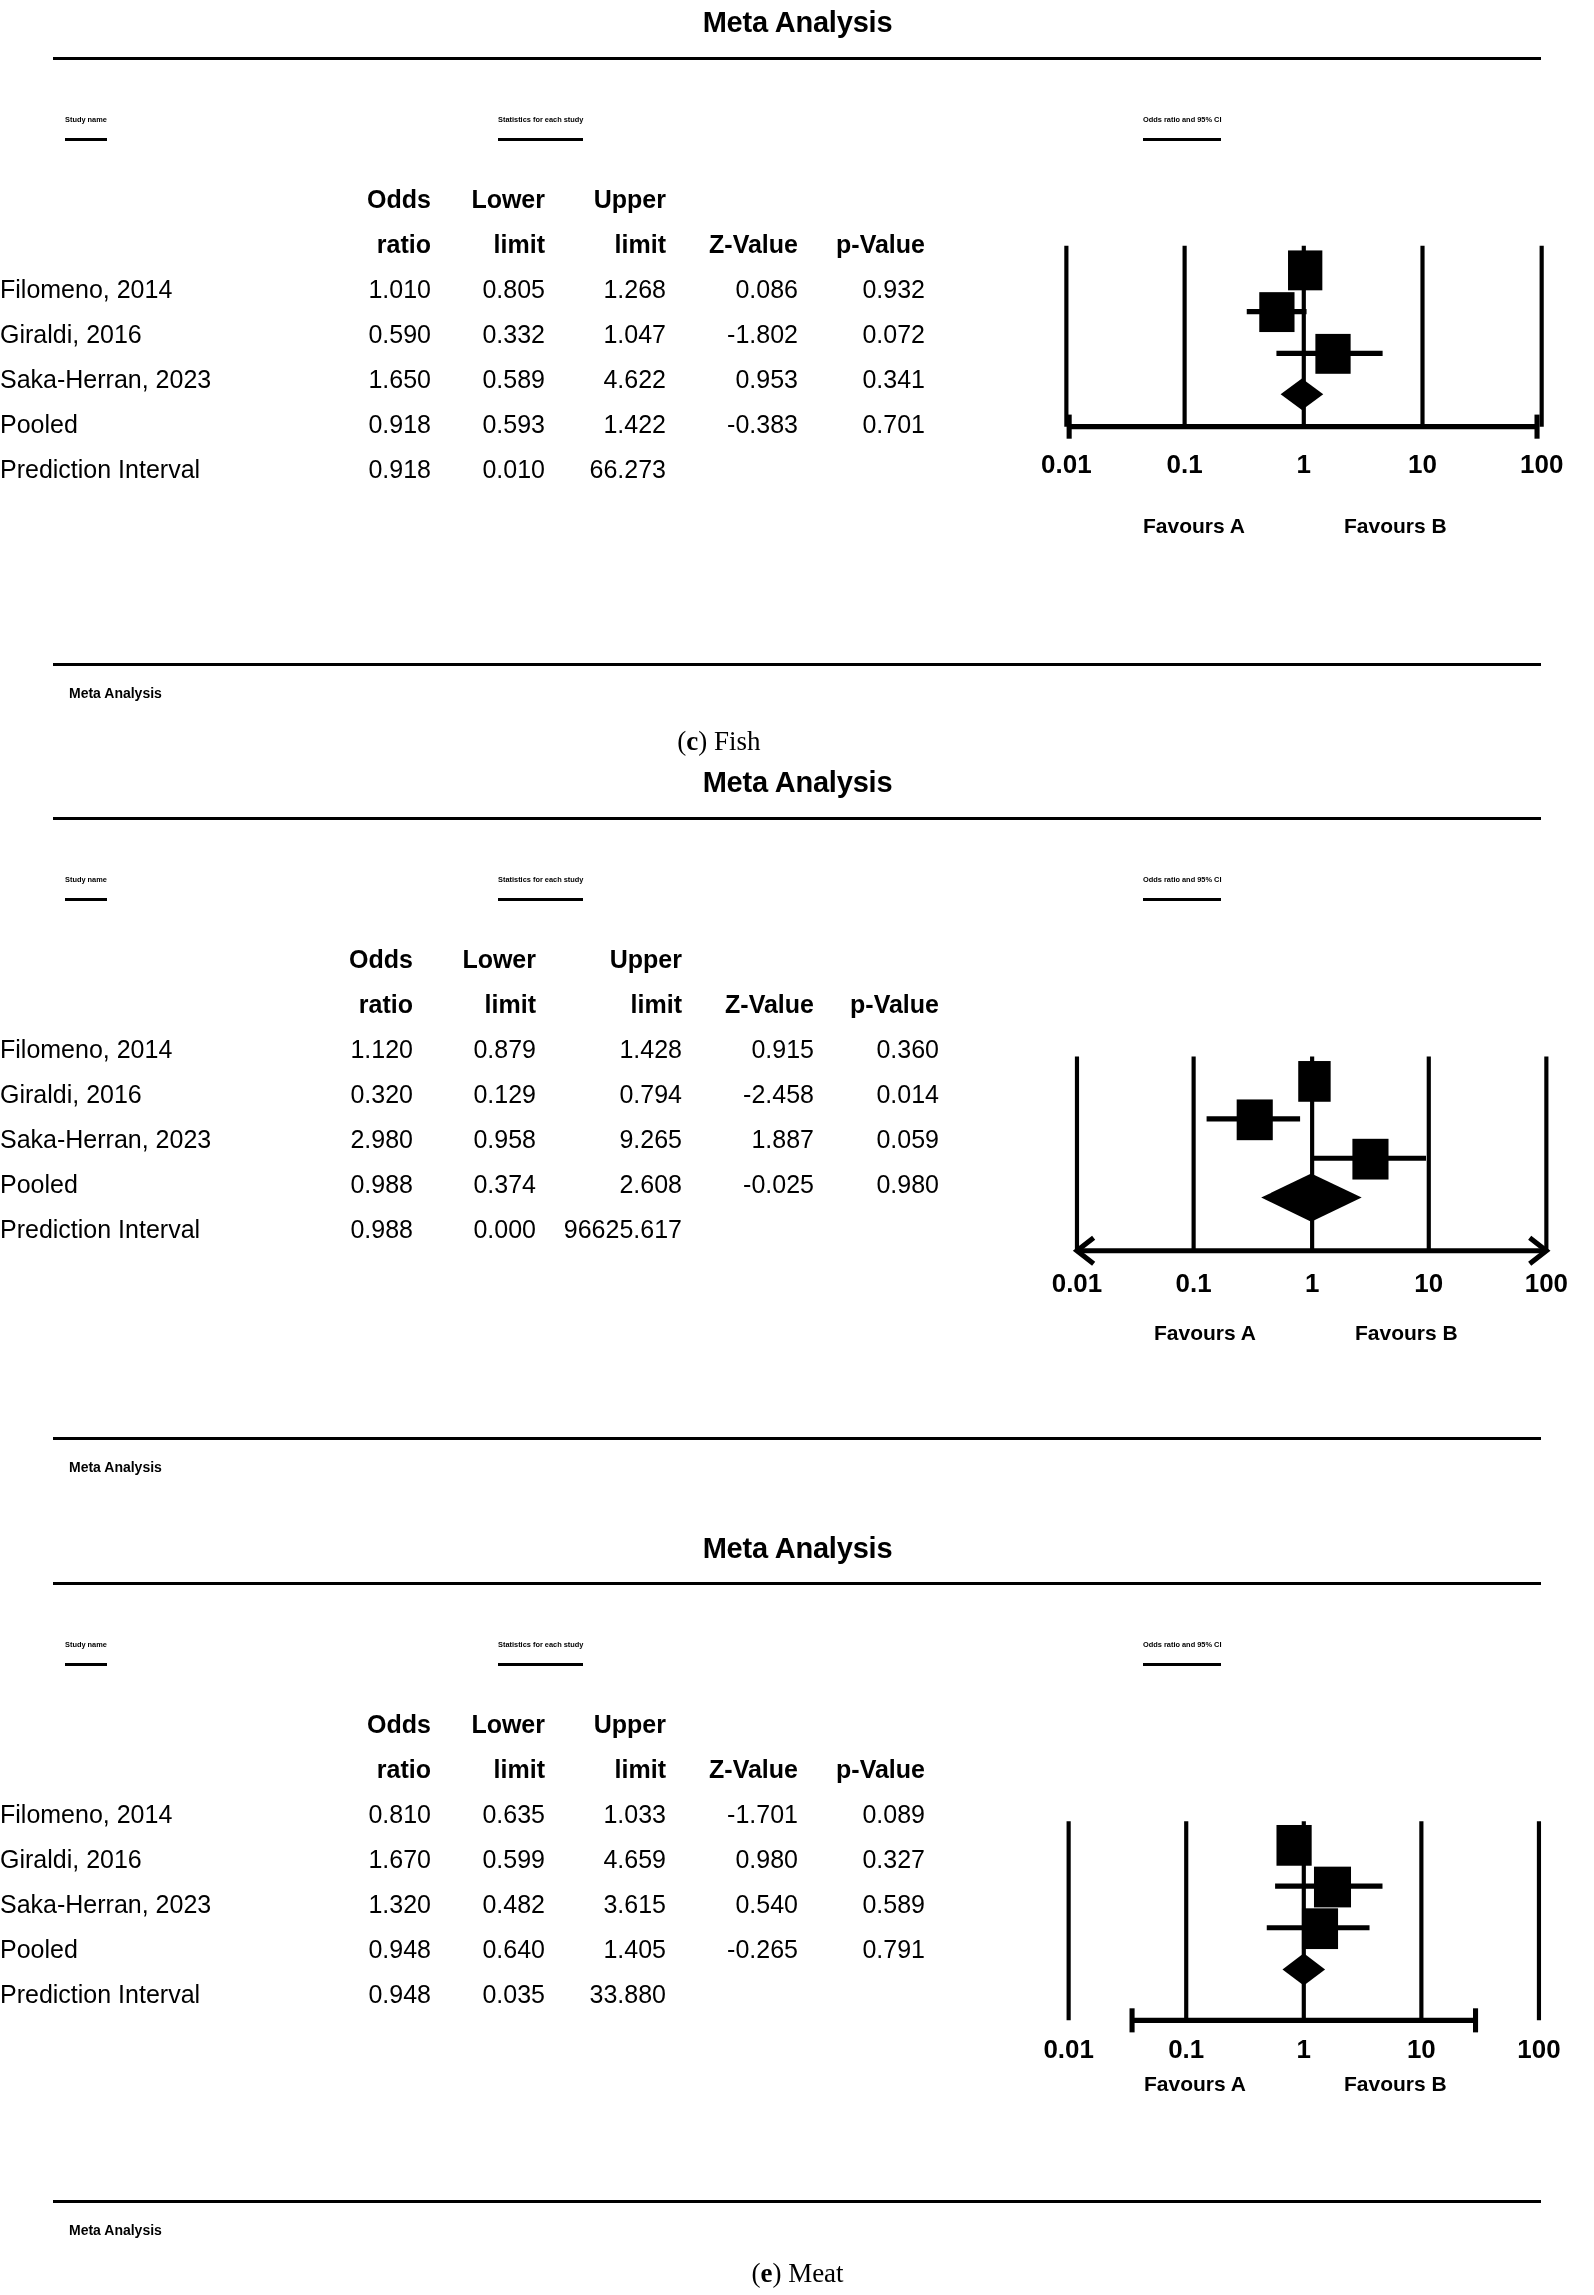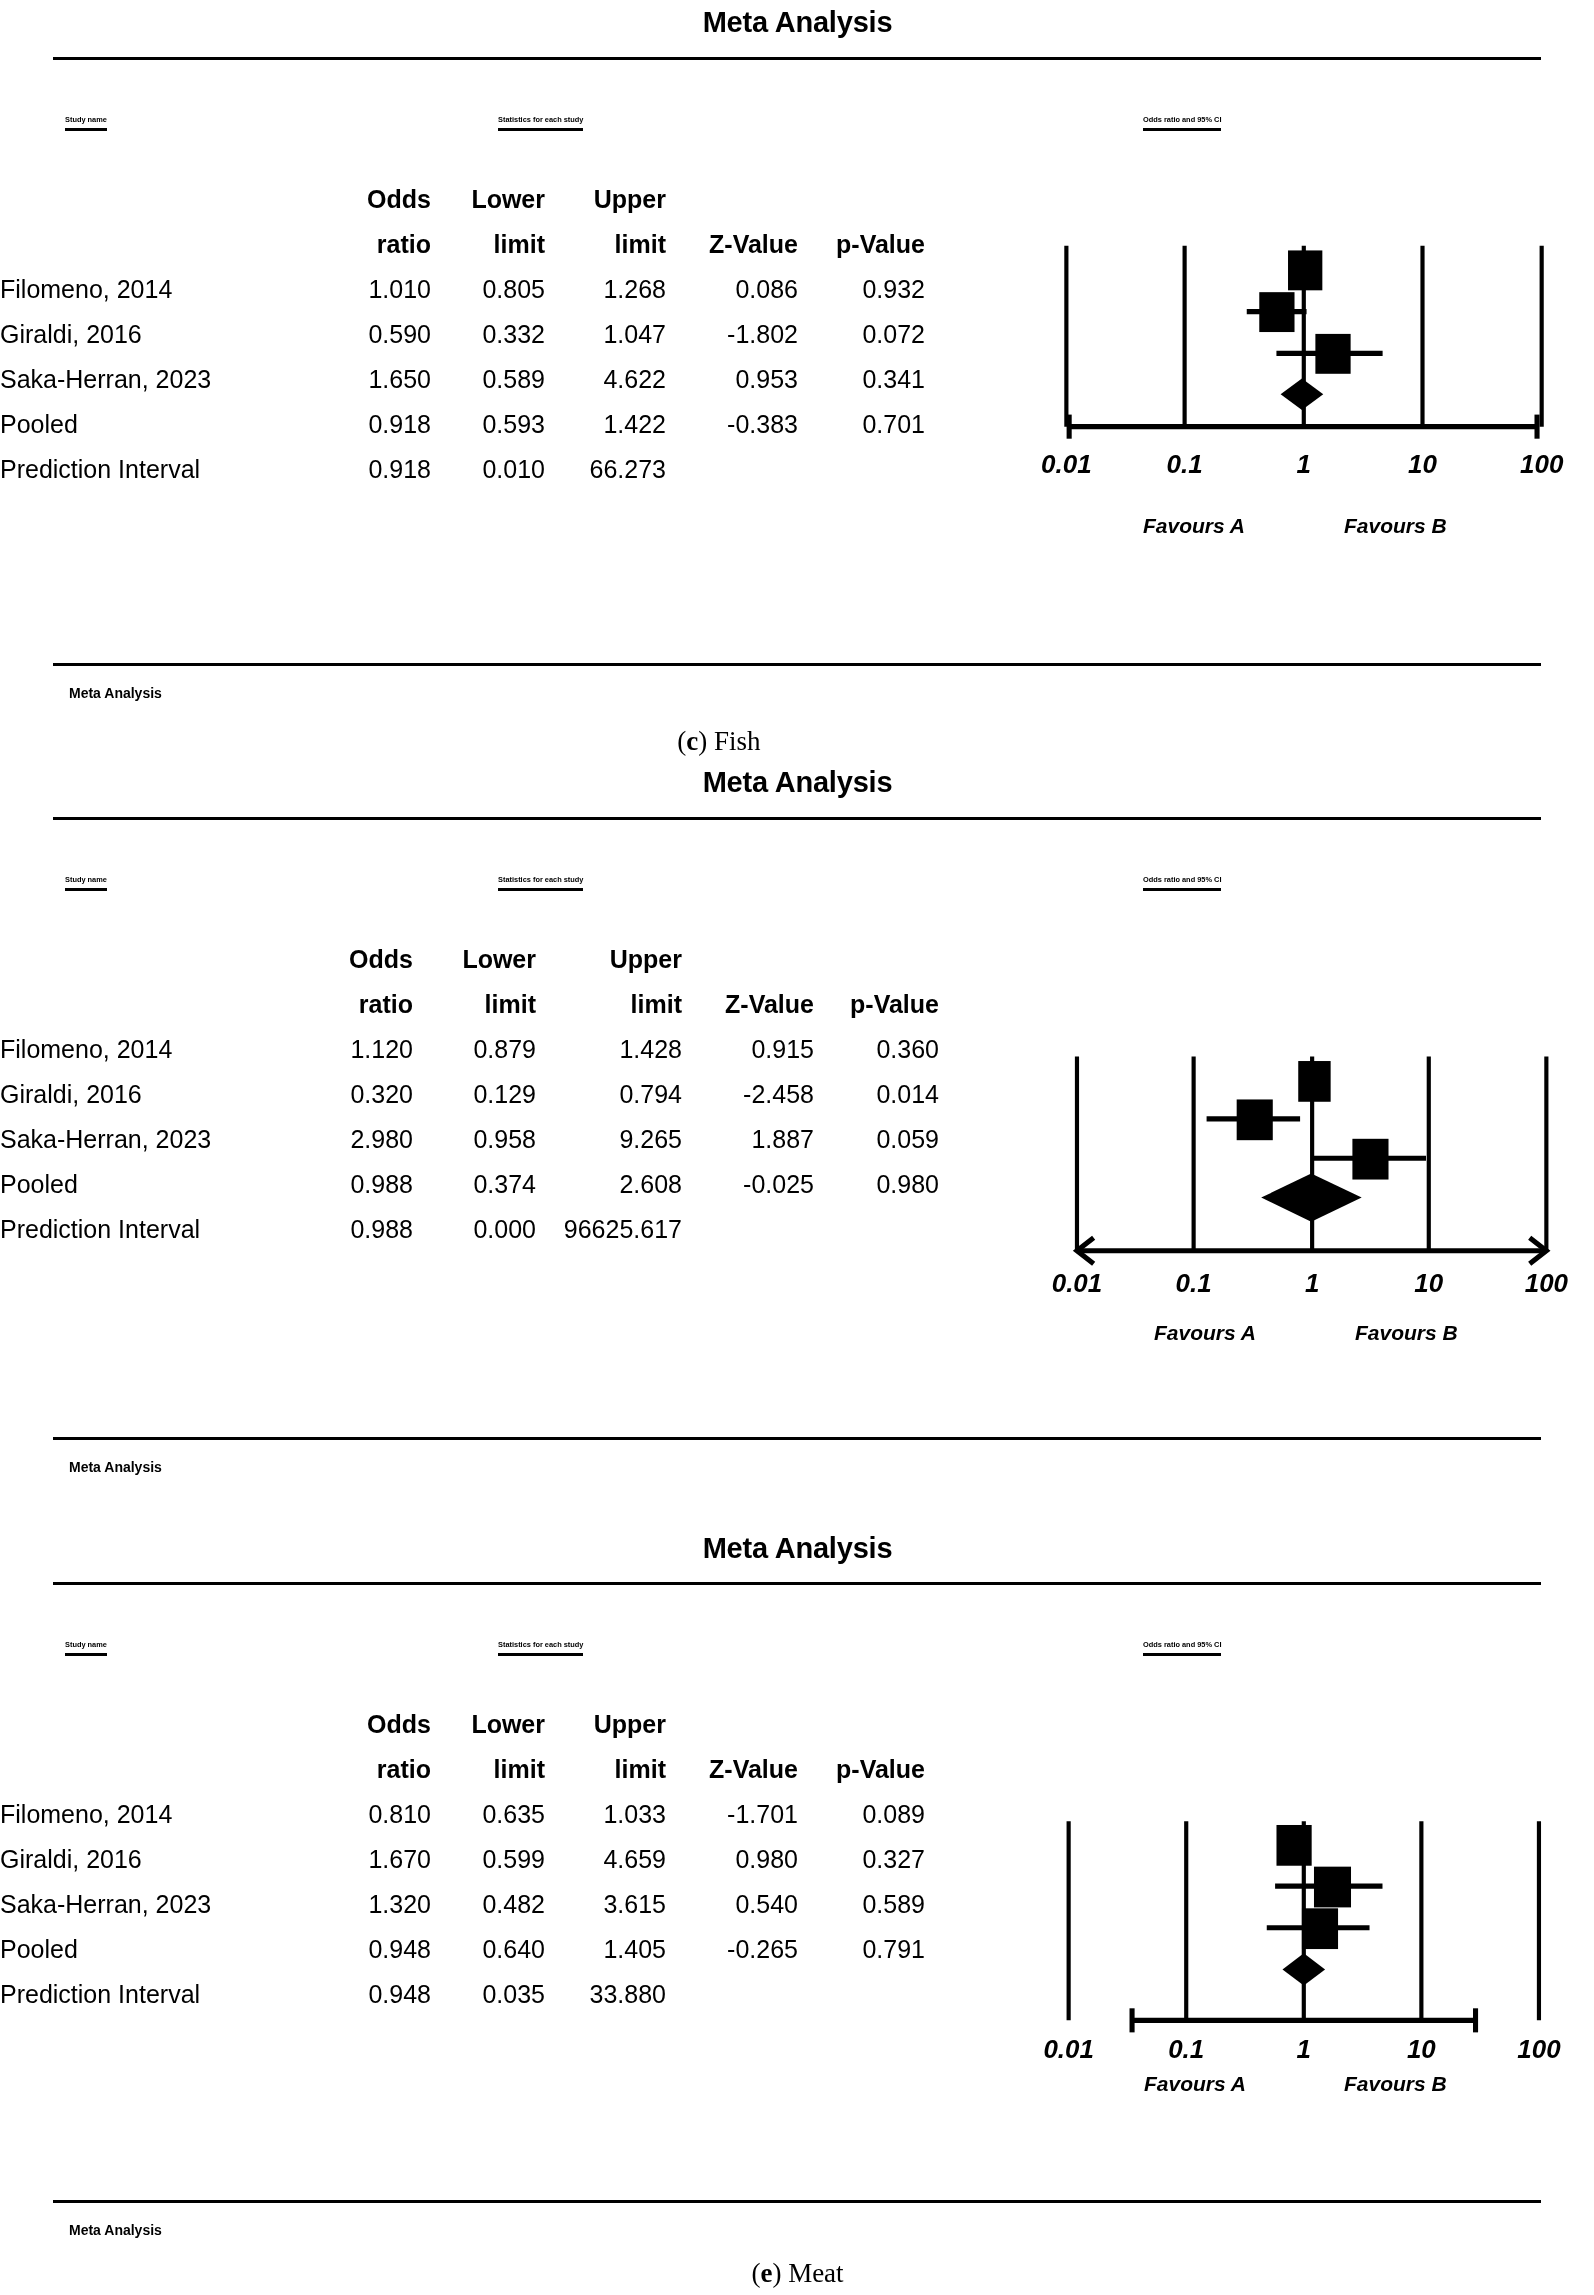--- a/index.html
+++ b/index.html
@@ -52,32 +52,31 @@
     font-size:25px;
     margin-top:20px;
   }
   .tbl td{padding:0;white-space:nowrap;vertical-align:bottom;}
 
   .hdr-row td{font-weight:bold;}
   .underhdr{
     display:inline-block;
     font-weight:bold;
     border-bottom:3.2px solid #000;
-    padding-bottom:4px;
+    padding-bottom:14px;
     line-height:1.05;
   }
   .c-name{text-align:left;}
   .c-num{text-align:right;}
 
   
   .forest{
     position:absolute;
     top:0;left:0;
     width:575px;
-    font-style:italic;
   }
   .fsvg{display:block;}
 
   .axlab{
     font-weight:bold;
     font-size:56px;
   }
   .favlab{
     font-weight:bold;
     font-size:21px;

